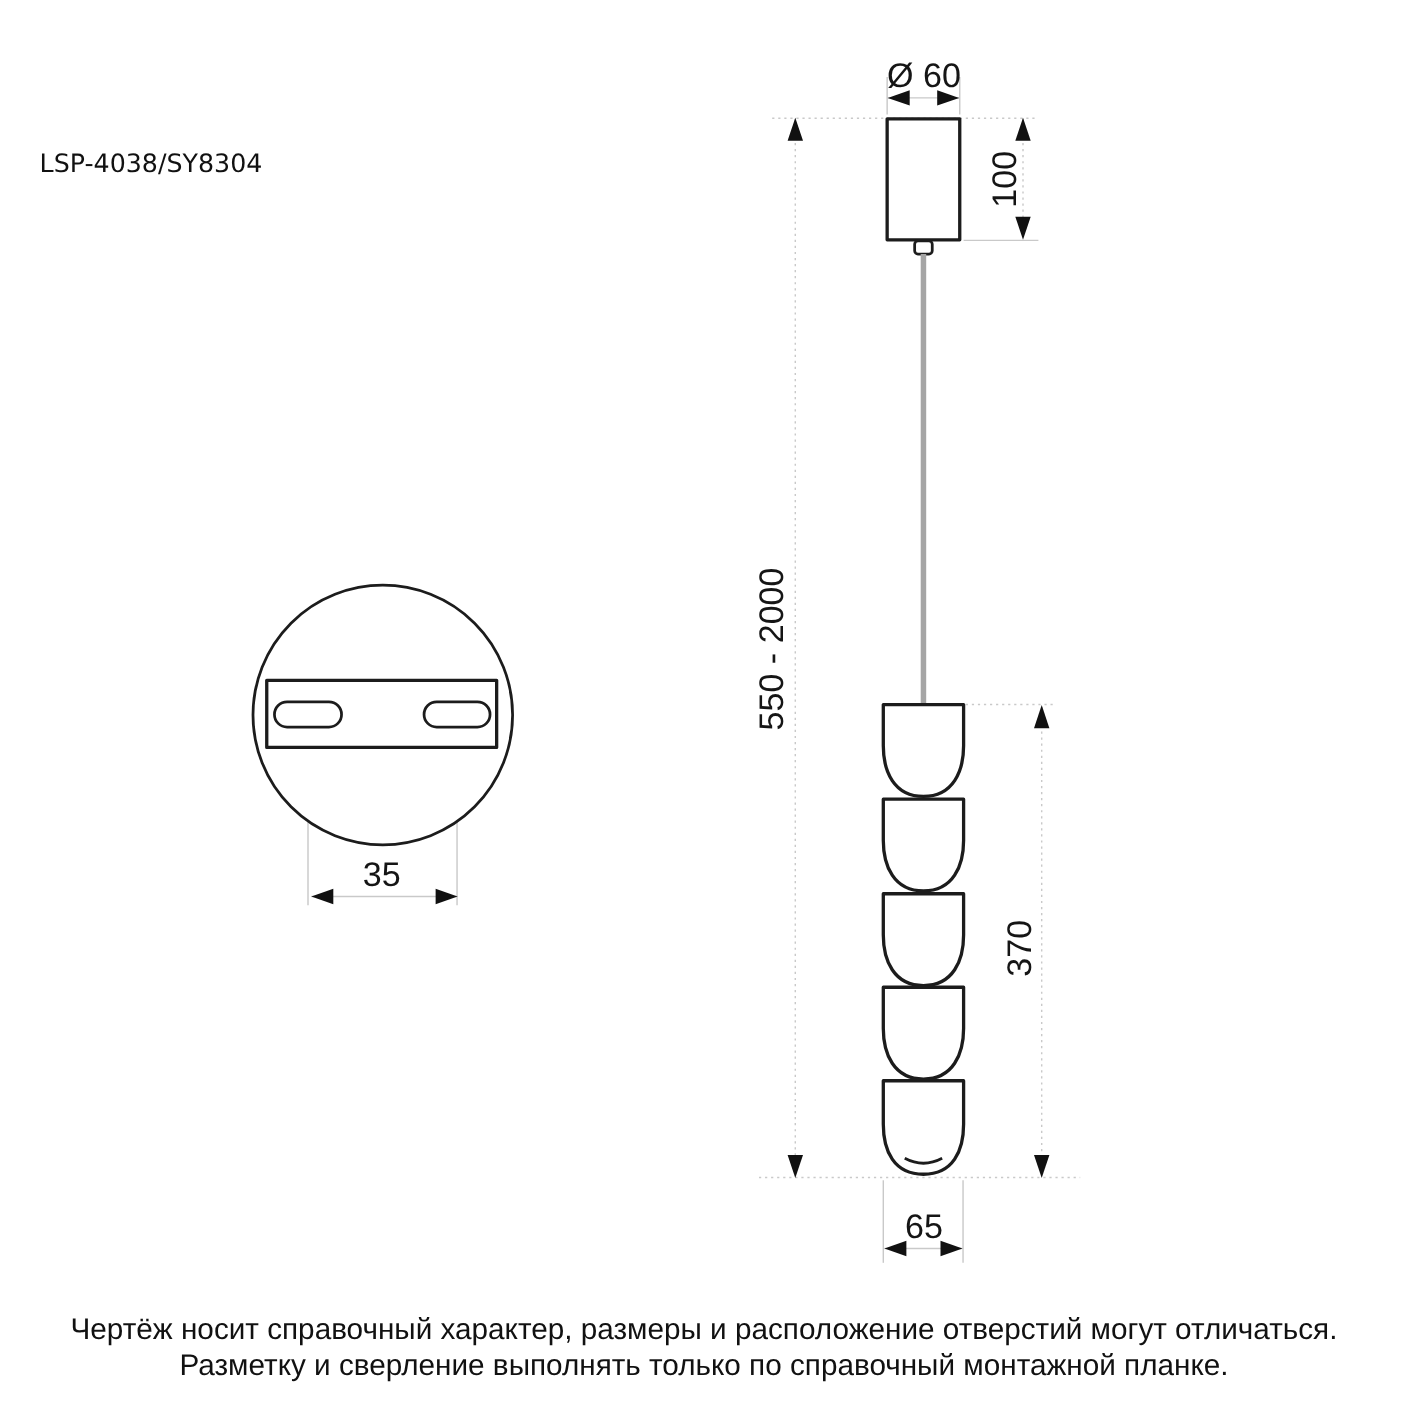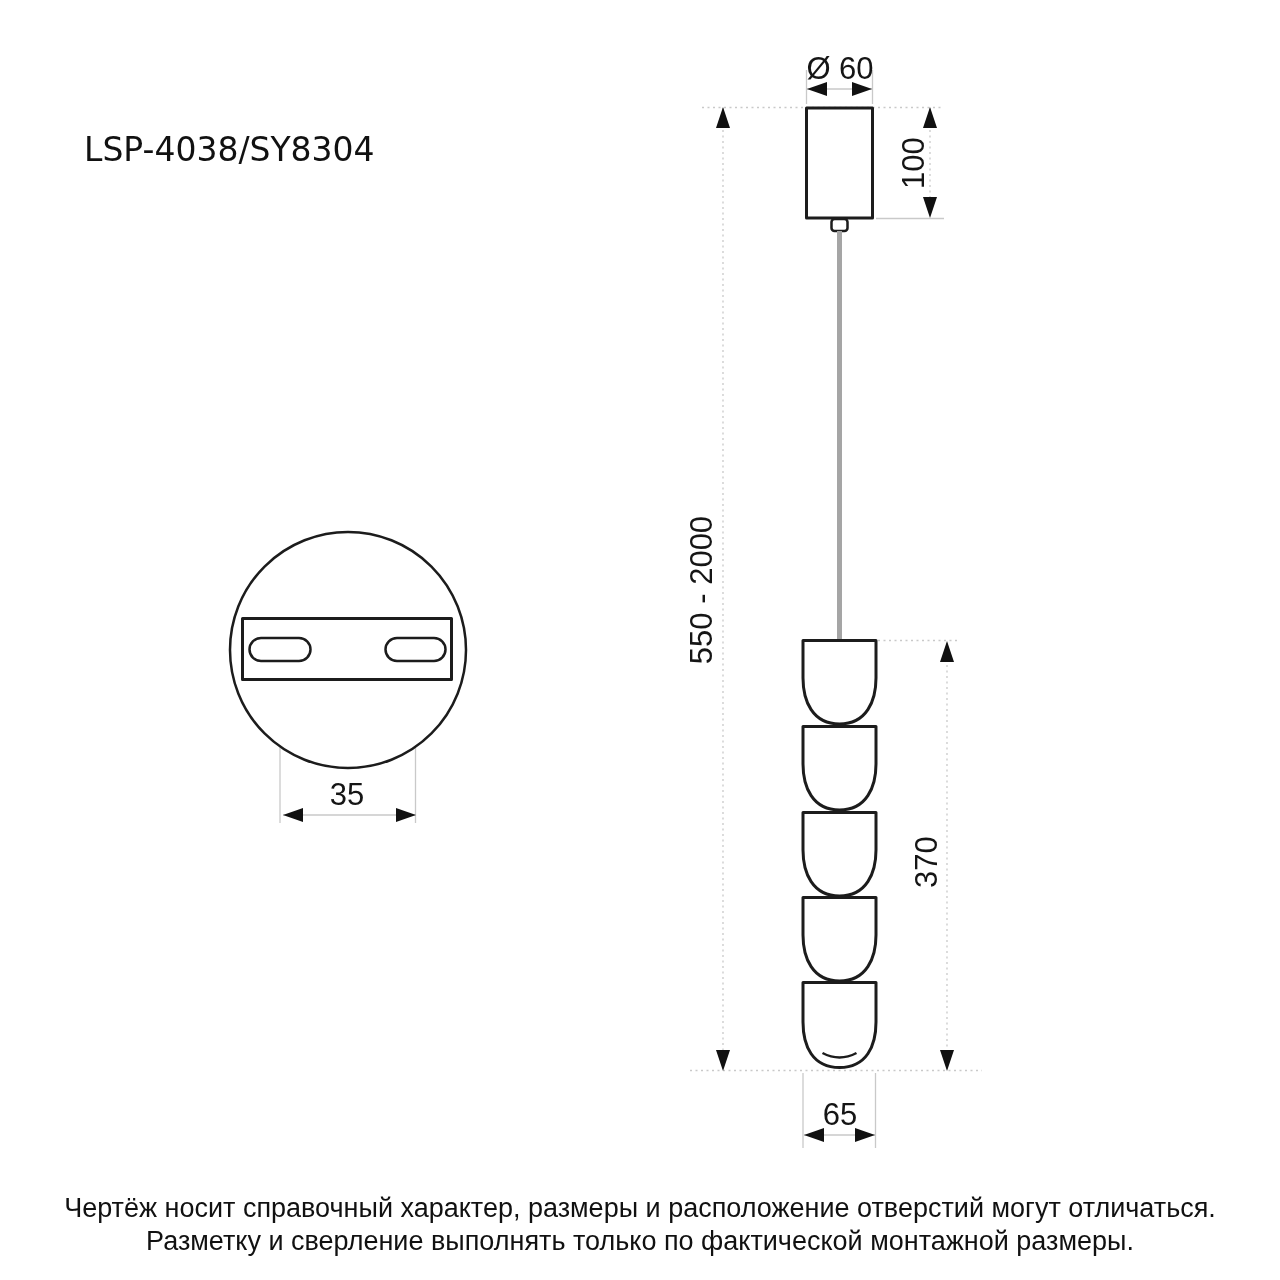--- a/index.html
+++ b/index.html
@@ -1,19 +1,19 @@
 <!DOCTYPE html>
 <html><head>
 <meta charset="utf-8">
 <style>
   html,body{margin:0;padding:0;background:#ffffff;}
   .page{position:relative;width:1280px;height:1280px;background:#ffffff;overflow:hidden;
         font-family:"DejaVu Sans",sans-serif;color:#111;}
-  .title-block{position:absolute;left:36px;top:42px;font-size:33px;line-height:43px;
-               color:#111;white-space:pre;margin-left:48px;}
+  .title-block{position:absolute;left:36px;top:42px;font-size:23px;line-height:43px;
+               color:#111;white-space:pre;}
   .footer{position:absolute;left:0;right:0;top:1192px;text-align:center;
           font-family:"Liberation Sans",sans-serif;font-size:27px;line-height:33px;color:#111;}
   svg.drawing{position:absolute;left:0;top:0;}
   .outline{fill:#ffffff;stroke:#1c1c1c;stroke-width:3;stroke-linejoin:round;}
   .outline-thin{fill:#ffffff;stroke:#1c1c1c;stroke-width:2.5;stroke-linejoin:round;}
   .lens{fill:none;stroke:#1c1c1c;stroke-width:2.5;}
   .cable{stroke:#a5a5a5;stroke-width:5;fill:none;}
   .dim{stroke:#c9c9c9;stroke-width:1.3;fill:none;}
   .dim-dot{stroke-dasharray:2 3.5;}
   .arrow{fill:#111;stroke:none;}
@@ -101,16 +101,16 @@
     <g>
       <circle class="outline-thin" cx="348" cy="650" r="118"></circle>
       <rect class="outline" x="242.5" y="618.5" width="209" height="61"></rect>
       <rect class="outline-thin" x="249.5" y="638" width="61" height="23" rx="11.5"></rect>
       <rect class="outline-thin" x="385.5" y="638" width="60" height="23" rx="11.5"></rect>
     </g>
   </svg>
 
   <div class="footer">
     <div>Чертёж носит справочный характер, размеры и расположение отверстий могут отличаться.</div>
-    <div>Разметку и сверление выполнять только по фактической монтажной размеры.</div>
+    <div>Разметку и сверление выполнять только по справочный монтажной планке.</div>
   </div>
 
 </div>
 
 </body></html>

